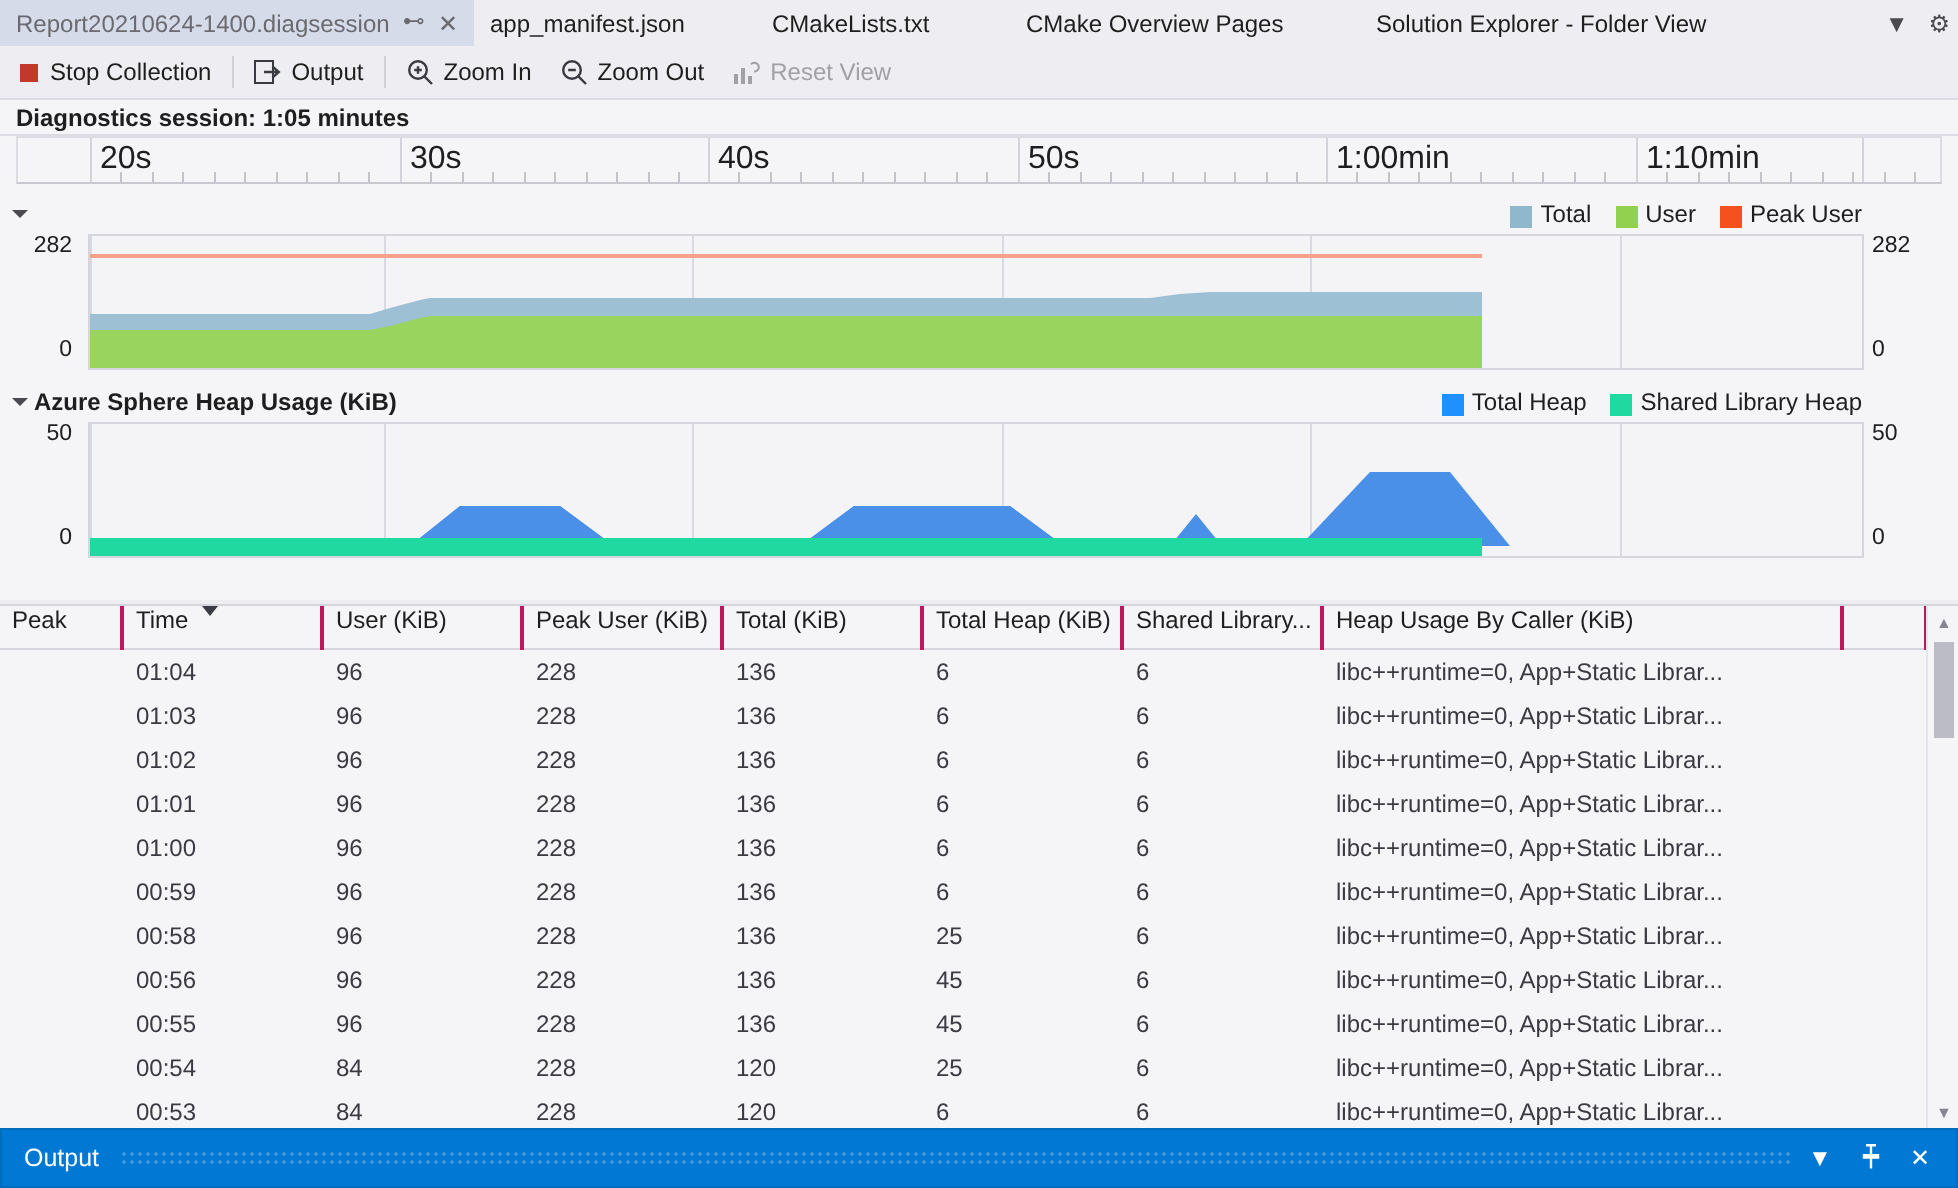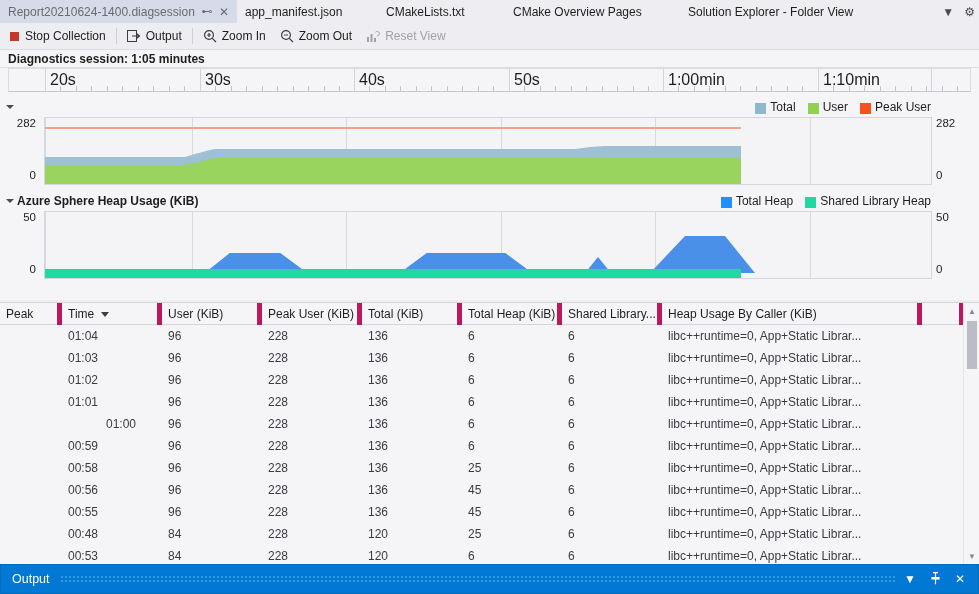--- a/index.html
+++ b/index.html
@@ -62,23 +62,23 @@
   .axlabel{position:absolute;font-size:11.5px;color:#1e1e1e;}
   .plot{position:absolute;background:#f4f4f6;border:1px solid #d5d5de;box-sizing:border-box;overflow:hidden;}
   .plot .vline{position:absolute;top:0;bottom:0;width:1px;background:#d9d9e2;}
   .plot svg{position:absolute;left:0;top:0;}
 
   
   .tablewrap{position:absolute;left:0;top:302px;width:979px;height:262px;
              background:#f5f5f7;border-top:1px solid #d5d5de;box-sizing:border-box;}
   .thead{position:absolute;left:0;top:0;height:22px;width:979px;
          border-bottom:1px solid #d5d5de;background:#f5f5f7;box-sizing:border-box;}
-  .th{position:absolute;top:0;height:22px;display:flex;align-items:center;
+  .th{position:absolute;top:0;height:22px;display:flex;align-items:flex-start;
       padding-left:6px;box-sizing:border-box;font-size:12px;color:#1e1e1e;
-      border-right:5px solid #be185d;white-space:nowrap;overflow:hidden;}
+      border-right:2px solid #be185d;white-space:nowrap;overflow:hidden;}
   .sortcaret{display:inline-block;width:0;height:0;margin-left:7px;
              border-left:4px solid transparent;border-right:4px solid transparent;border-top:5px solid #3c3c44;}
   .tbody{position:absolute;left:0;top:22px;width:963px;height:239px;overflow:hidden;}
   .trow{position:relative;height:22px;width:963px;}
   .td{position:absolute;top:0;height:22px;display:flex;align-items:center;
       padding-left:6px;box-sizing:border-box;font-size:12px;color:#3a3a42;white-space:nowrap;overflow:hidden;}
   .vsb{position:absolute;right:0;top:0;width:16px;height:261px;background:#f5f5f7;border-left:1px solid #e4e4ea;box-sizing:border-box;}
   .vsb .arrow{position:absolute;left:0;width:16px;height:16px;display:flex;align-items:center;justify-content:center;color:#868692;font-size:8px;}
   .vsb .up{top:0;} .vsb .down{bottom:0;}
   .vsb .thumb{position:absolute;left:3px;top:18px;width:10px;height:48px;background:#bcbcc6;}
@@ -396,21 +396,21 @@
           <div class="td" style="left: 62px; width: 100px;">01:01</div>
           <div class="td" style="left: 162px; width: 100px;">96</div>
           <div class="td" style="left: 262px; width: 100px;">228</div>
           <div class="td" style="left: 362px; width: 100px;">136</div>
           <div class="td" style="left: 462px; width: 100px;">6</div>
           <div class="td" style="left: 562px; width: 100px;">6</div>
           <div class="td" style="left: 662px; width: 260px;">libc++runtime=0, App+Static Librar...</div>
         </div>
         <div class="trow">
           <div class="td" style="left: 0px; width: 62px;"></div>
-          <div class="td" style="left: 62px; width: 100px; margin-left: 38px;">01:00</div>
+          <div class="td" style="left: 62px; width: 100px;">01:00</div>
           <div class="td" style="left: 162px; width: 100px;">96</div>
           <div class="td" style="left: 262px; width: 100px;">228</div>
           <div class="td" style="left: 362px; width: 100px;">136</div>
           <div class="td" style="left: 462px; width: 100px;">6</div>
           <div class="td" style="left: 562px; width: 100px;">6</div>
           <div class="td" style="left: 662px; width: 260px;">libc++runtime=0, App+Static Librar...</div>
         </div>
         <div class="trow">
           <div class="td" style="left: 0px; width: 62px;"></div>
           <div class="td" style="left: 62px; width: 100px;">00:59</div>
@@ -446,21 +446,21 @@
           <div class="td" style="left: 62px; width: 100px;">00:55</div>
           <div class="td" style="left: 162px; width: 100px;">96</div>
           <div class="td" style="left: 262px; width: 100px;">228</div>
           <div class="td" style="left: 362px; width: 100px;">136</div>
           <div class="td" style="left: 462px; width: 100px;">45</div>
           <div class="td" style="left: 562px; width: 100px;">6</div>
           <div class="td" style="left: 662px; width: 260px;">libc++runtime=0, App+Static Librar...</div>
         </div>
         <div class="trow">
           <div class="td" style="left: 0px; width: 62px;"></div>
-          <div class="td" style="left: 62px; width: 100px;">00:48</div>
+          <div class="td" style="left: 62px; width: 100px;">00:54</div>
           <div class="td" style="left: 162px; width: 100px;">84</div>
           <div class="td" style="left: 262px; width: 100px;">228</div>
           <div class="td" style="left: 362px; width: 100px;">120</div>
           <div class="td" style="left: 462px; width: 100px;">25</div>
           <div class="td" style="left: 562px; width: 100px;">6</div>
           <div class="td" style="left: 662px; width: 260px;">libc++runtime=0, App+Static Librar...</div>
         </div>
         <div class="trow">
           <div class="td" style="left: 0px; width: 62px;"></div>
           <div class="td" style="left: 62px; width: 100px;">00:53</div>

